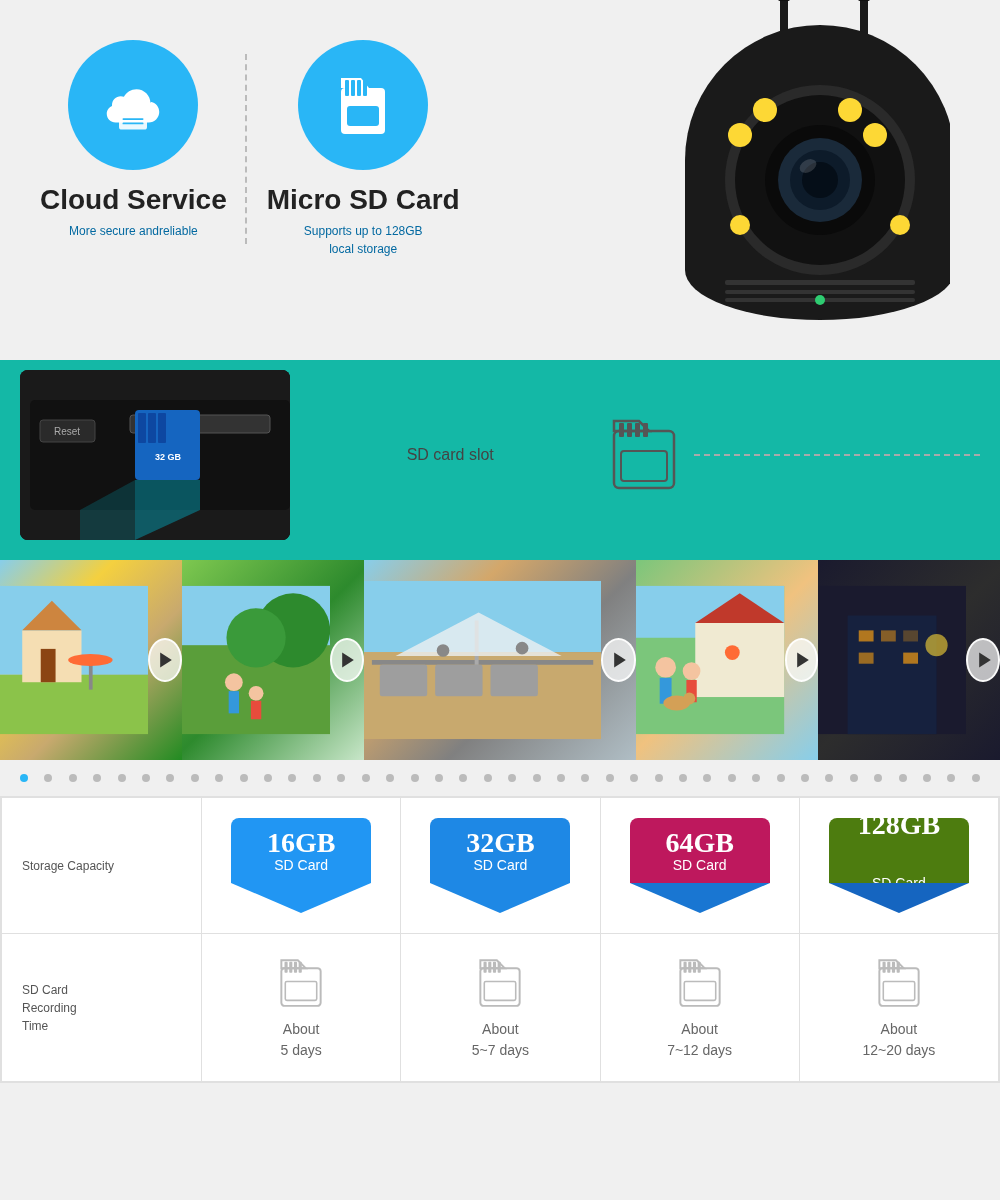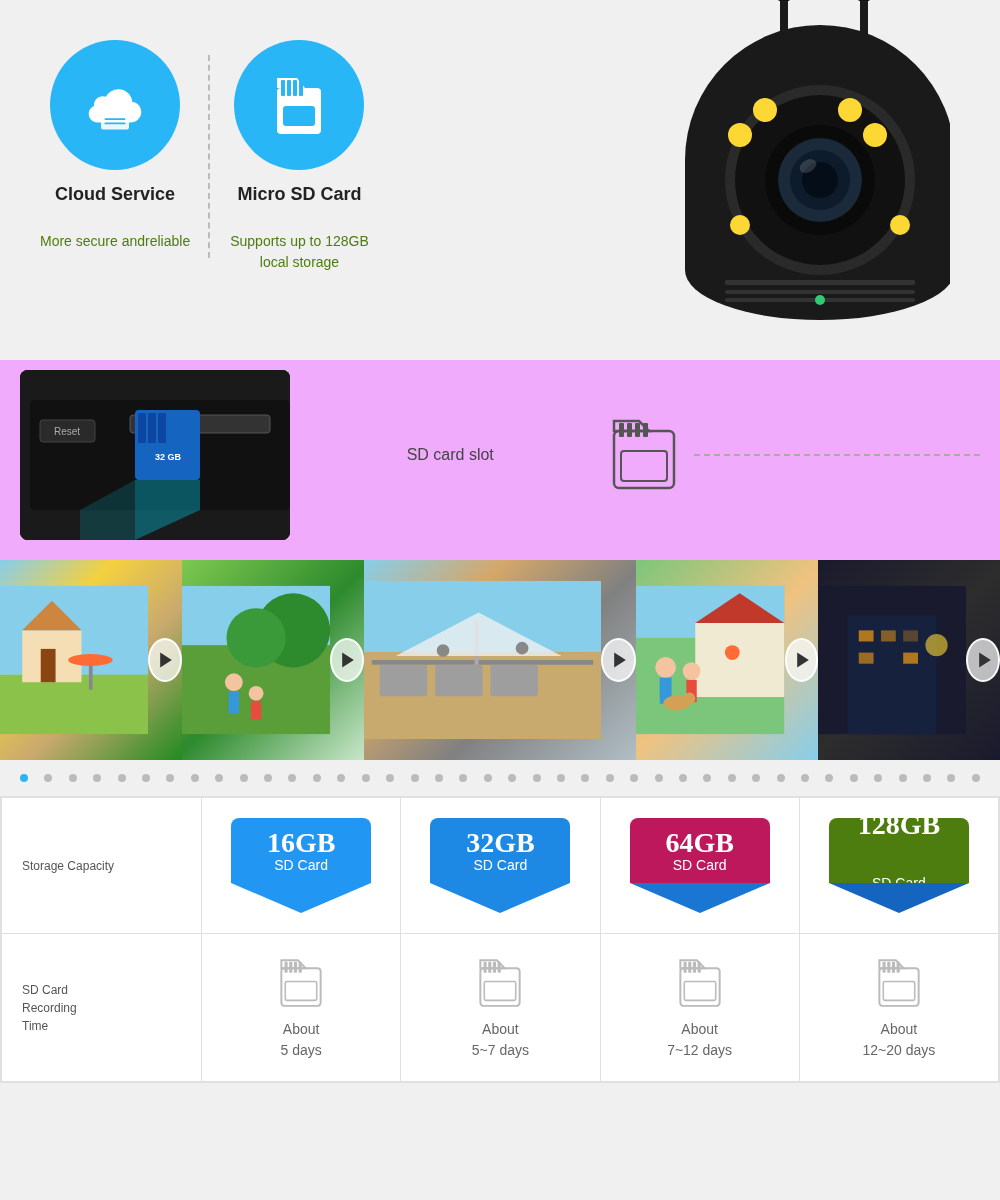--- a/index.html
+++ b/index.html
@@ -50,33 +50,32 @@
       margin-bottom: 14px;
     }
 
     .storage-icon-circle svg {
       width: 70px;
       height: 70px;
       fill: white;
     }
 
     .storage-item-title {
-      font-size: 18px;
+      font-size: 28px;
       font-weight: bold;
       color: #222;
       text-align: left;
       margin-bottom: 6px;
     }
 
     .storage-item-desc {
-      font-size: 14px;
-      color: #4d7c0f;
+      font-size: 12px;
+      color: #0369a1;
       text-align: center;
       line-height: 1.5;
-      margin-top: 20px;
     }
 
     .storage-options-row {
       display: flex;
       flex-direction: row;
       gap: 0;
     }
 
     
     .camera-area {
@@ -85,21 +84,21 @@
       top: 0;
       width: 480px;
       height: 340px;
       display: flex;
       align-items: center;
       justify-content: center;
     }
 
     
     .sd-section {
-      background: #f0abfc;
+      background: #14b8a6;
       padding: 10px 20px 20px 20px;
       display: flex;
       align-items: center;
       gap: 17px;
       min-height: 200px;
     }
 
     .sd-photo {
       width: 270px;
       height: 170px;

